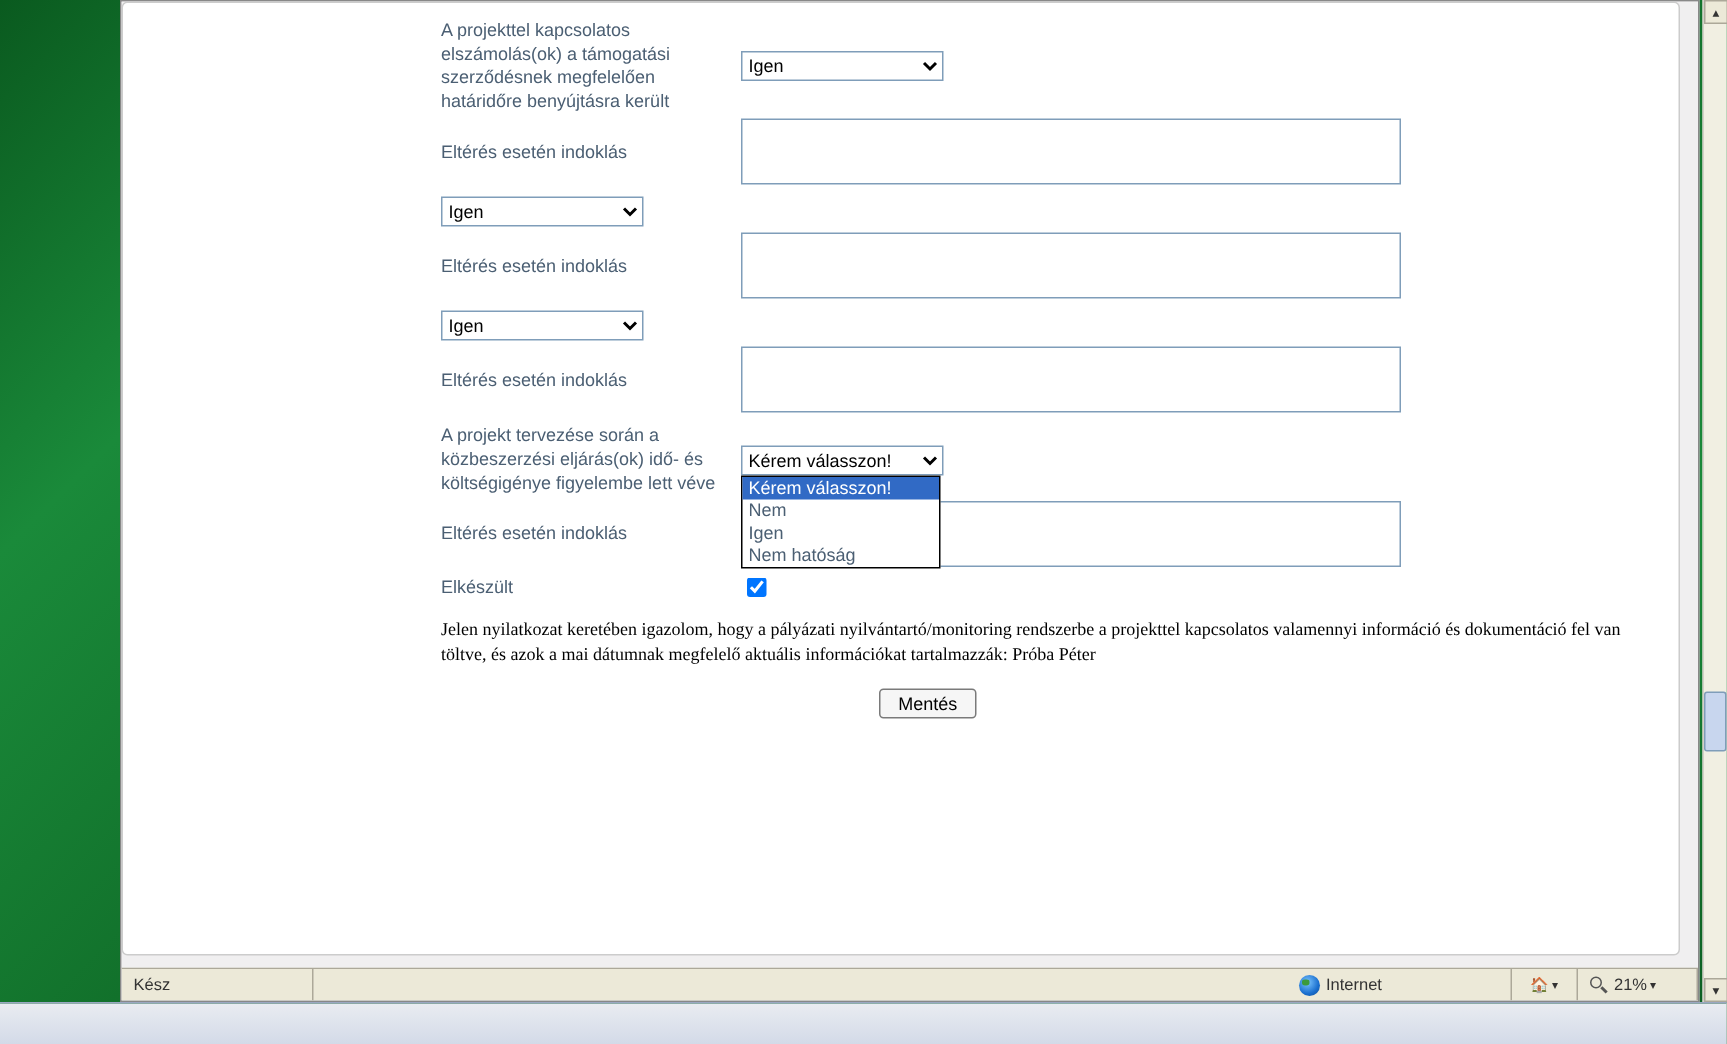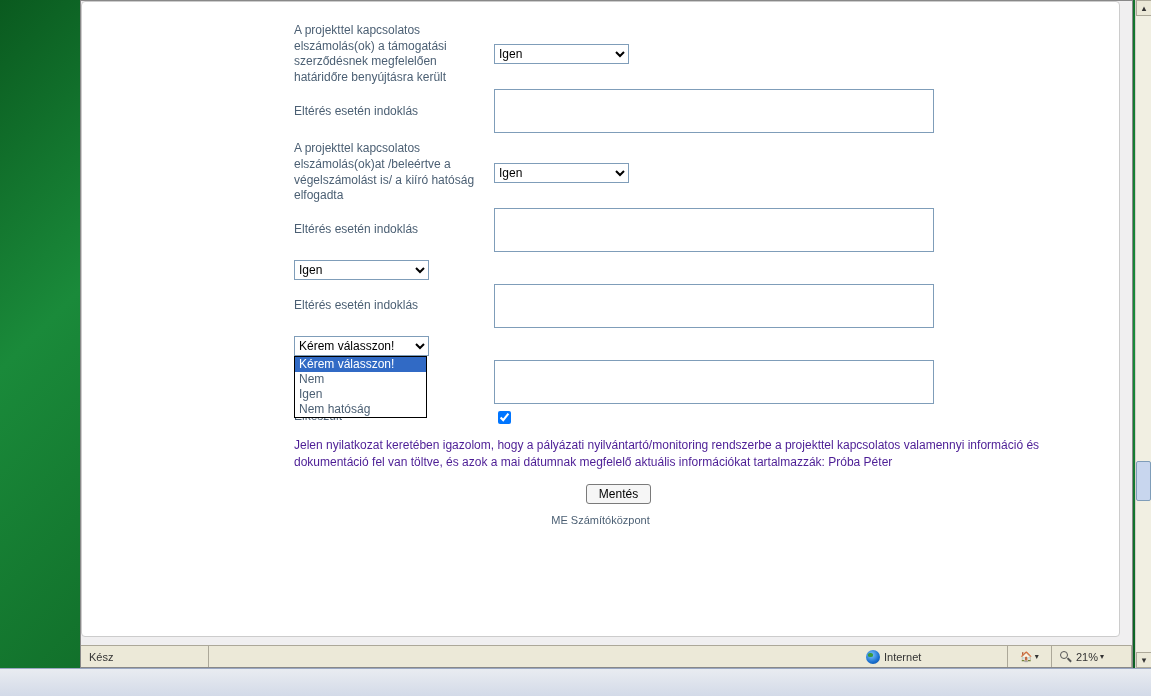--- a/index.html
+++ b/index.html
@@ -25,21 +25,21 @@
   }
   .content-box {
     position: absolute;
     top: 0; left: 0; right: 12px; bottom: 8px;
     background: #fff;
     border: 1px solid #ccc;
     border-radius: 4px;
     overflow: hidden;
   }
   .form-area {
-    padding: 21px 0 8px 0;
+    padding: 11px 0 8px 0;
     color: #4b5f73;
     font-size: 12px;
   }
   .form-row {
     display: flex;
     align-items: center;
     margin-bottom: 4px;
     padding-left: 212px;
   }
   .label-col {
@@ -62,22 +62,23 @@
   textarea.ta {
     width: 440px;
     height: 44px;
     border: 1px solid #7f9db9;
     resize: none;
     font-family: inherit;
     font-size: 12px;
   }
   .declaration {
     padding: 6px 20px 6px 212px;
-    color: #4c1d95;
+    color: #000000;
     line-height: 1.4;
+    font-family: Liberation Serif, serif;
   }
   .button-row {
     text-align: center;
     padding: 8px 0;
   }
   button.save {
     border: 1px solid #7a7a7a;
     background: #f6f6f6;
     border-radius: 3px;
     padding: 2px 12px;
@@ -200,21 +201,20 @@
           </div>
 
           <div class="form-row">
             <div class="label-col">Eltérés esetén indoklás</div>
             <div class="field-col">
               <textarea class="ta" style=""></textarea>
             </div>
           </div>
 
           <div class="form-row" style="margin-top:8px">
-            <div class="label-col">A projekttel kapcsolatos elszámolás(ok)at /beleértve a végelszámolást is/ a kiíró hatóság elfogadta</div>
             <div class="field-col">
               <select class="sel">
                 <option>Igen</option>
               </select>
             </div>
           </div>
 
           <div class="form-row">
             <div class="label-col">Eltérés esetén indoklás</div>
             <div class="field-col">
@@ -231,20 +231,21 @@
           </div>
 
           <div class="form-row">
             <div class="label-col">Eltérés esetén indoklás</div>
             <div class="field-col">
               <textarea class="ta" style=""></textarea>
             </div>
           </div>
 
           <div class="form-row" style="margin-top:8px;position:relative">
+            <div class="label-col">A projekt tervezése során a közbeszerzési eljárás(ok) idő- és költségigénye figyelembe lett véve</div>
             <div class="field-col" style="position:relative">
               <select class="sel">
                 <option>Kérem válasszon!</option>
               </select>
 
               <div class="dropdown-open" style="left:0; top:20px; width:133px;">
                 <div class="dd-item sel">Kérem válasszon!</div>
                 <div class="dd-item">Nem</div>
                 <div class="dd-item">Igen</div>
                 <div class="dd-item">Nem hatóság</div>
@@ -265,21 +266,20 @@
               <input type="checkbox" class="chk" checked="" style="">
             </div>
           </div>
 
           <div class="declaration">Jelen nyilatkozat keretében igazolom, hogy a pályázati nyilvántartó/monitoring rendszerbe a projekttel kapcsolatos valamennyi információ és dokumentáció fel van töltve, és azok a mai dátumnak megfelelő aktuális információkat tartalmazzák: Próba Péter</div>
 
           <div class="button-row">
             <button class="save">Mentés</button>
           </div>
 
-          <div class="footer-label">ME Számítóközpont</div>
 
         </div>
 
       </div>
     </div>
 
     <div class="statusbar">
       <div class="cell" style="width:128px">Kész</div>
       <div class="spacer"></div>
       <div class="cell" style="width:150px">

